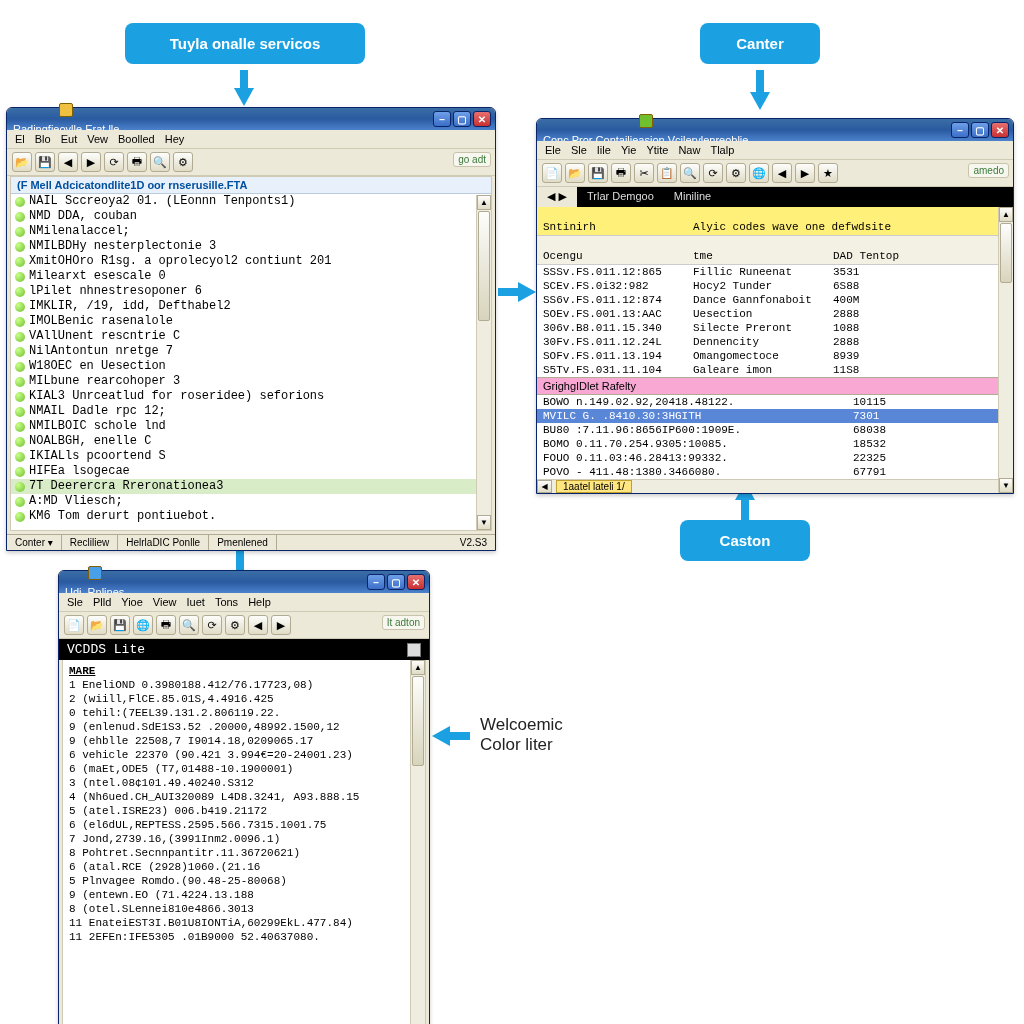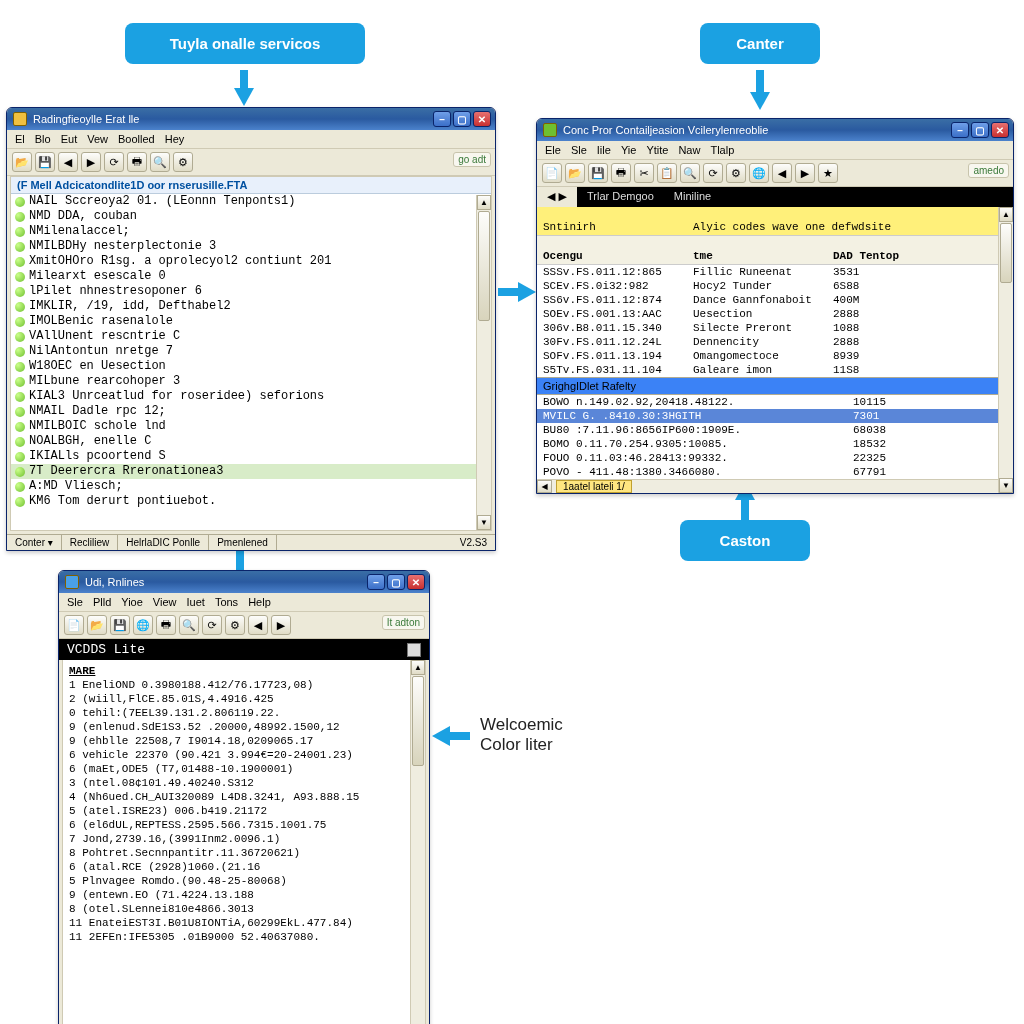--- a/index.html
+++ b/index.html
@@ -40,21 +40,21 @@
   }
   .titlebar {
     background: linear-gradient(#3a6ea5,#2a5aa0,#4b82cc);
     color: #fff;
     height: 22px;
     display: flex; align-items: center; justify-content: space-between;
     padding: 0 4px 0 6px;
     border-radius: 5px 5px 0 0;
     font-size: 11px;
   }
-  .titlebar-left { display:flex; align-items:center; gap:6px; }
+  .titlebar-left { display:flex; align-items:center; gap:6px;flex-direction:column; }
   .app-ico { width:14px;height:14px; background:#f0c040; border:1px solid #806000; border-radius:2px;}
   .winbtns { display:flex; gap:2px; }
   .winbtn { width:18px;height:16px; background:linear-gradient(#6f9fe8,#3b6fc8); border:1px solid #0a246a; border-radius:3px; display:flex;align-items:center;justify-content:center;color:#fff;font-weight:bold;font-size:10px;}
   .winbtn.close { background:linear-gradient(#e87070,#c83030); }
 
   .menubar { display:flex; gap:10px; padding:3px 8px; background:#ece9d8; border-bottom:1px solid #cfcab4; }
   .menubar .m { color:#000; }
 
   .toolbar { display:flex; gap:3px; padding:3px 5px; background:#ece9d8; border-bottom:1px solid #cfcab4; flex-wrap:wrap; position:relative;}
   .tbtn { width:20px;height:20px; background:linear-gradient(#fdfdfb,#e0dcc6); border:1px solid #b0ab92; border-radius:3px; display:flex;align-items:center;justify-content:center; font-size:11px;}
@@ -80,27 +80,27 @@
   .hscroll .lf,.hscroll .rt{width:15px;height:13px;background:linear-gradient(#fdfdfb,#e0dcc6);border:1px solid #b0ab92;font-size:8px;display:flex;align-items:center;justify-content:center;}
   .hscroll .tag{ background:#ffe680; border:1px solid #c0a030; padding:0 6px; margin:0 4px; font-size:10px;}
   .hscroll .track{flex:1;}
 
   
   .tabbar{ background:#000; color:#fff; display:flex; height:20px; align-items:stretch;}
   .tabbar .tab{ padding:3px 10px; font-size:11px; color:#ddd;}
   .tabbar .tab.active{ background:#ece9d8; color:#000;}
   .grid{ font-family:"Courier New",monospace; font-size:11px; }
   .grid .hdr{ background:#fff07a; display:flex; border-bottom:1px solid #ccc;}
-  .grid .hdr2{ background:#f3f1e3; display:flex; border-bottom:1px solid #ccc;font-weight:bold;}
+  .grid .hdr2{ background:#f3f1e3; display:flex; border-bottom:1px solid #ccc;}
   .grid .hdr .c,.grid .hdr2 .c{ padding:2px 6px;margin-top:12px;}
   .grid .row{ display:flex;}
   .grid .row:nth-child(odd){background:#fff;}
   .grid .c{ padding:1px 6px; overflow:hidden; white-space:nowrap;}
   .c0{flex:0 0 150px;} .c1{flex:0 0 140px;} .c2{flex:0 0 90px; text-align:left;}
-  .subhdr{ background:#3b82f6; padding:2px 6px; border-top:1px solid #b0ab92; border-bottom:1px solid #b0ab92; font-size:11px;}
+  .subhdr{ background:#f9a8d4; padding:2px 6px; border-top:1px solid #b0ab92; border-bottom:1px solid #b0ab92; font-size:11px;}
   .grid2 .row{display:flex; font-family:"Courier New",monospace; font-size:11px;}
   .grid2 .row.sel{ background:#5a86d8; color:#fff;}
   .d0{flex:0 0 310px; padding:1px 6px;} .d1{flex:0 0 70px; padding:1px 6px;}
   
   .blackbar{ background:#000; color:#fff; font-family:"Courier New",monospace; font-size:13px; padding:3px 8px; display:flex; justify-content:space-between; align-items:center;}
   .pgico{ width:14px;height:14px; border:1px solid #777; background:#ddd;}
   .codearea{ flex:1; background:#fff; font-family:"Courier New",monospace; font-size:11px; padding:4px 6px; position:relative; overflow:hidden;}
   .codearea .hl{ color:#000; font-weight:bold; text-decoration:underline;}
   .codearea .ln{ white-space:nowrap; line-height:14px;}
 
@@ -233,20 +233,24 @@
           <span class="bullet"></span>
           <span>NMILBOIC schole lnd</span>
         </div>
         <div class="row">
           <span class="bullet"></span>
           <span>NOALBGH, enelle C</span>
         </div>
         <div class="row">
           <span class="bullet"></span>
           <span>IKIALls pcoortend S</span>
+        </div>
+        <div class="row">
+          <span class="bullet"></span>
+          <span>HIFEa  lsogecae</span>
         </div>
         <div class="row sel">
           <span class="bullet"></span>
           <span>7T Deerercra Rreronationea3</span>
         </div>
         <div class="row">
           <span class="bullet"></span>
           <span>A:MD Vliesch;</span>
         </div>
         <div class="row">

